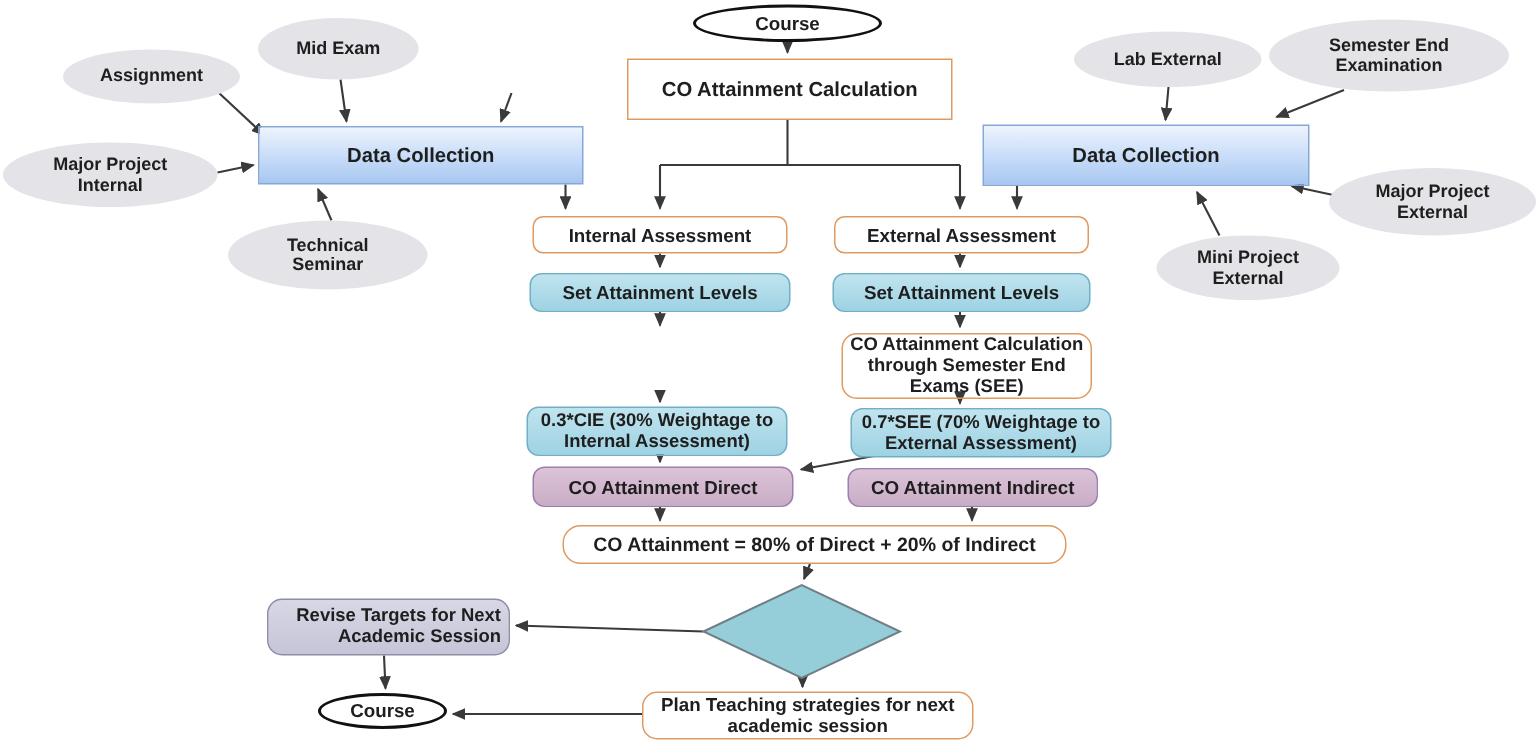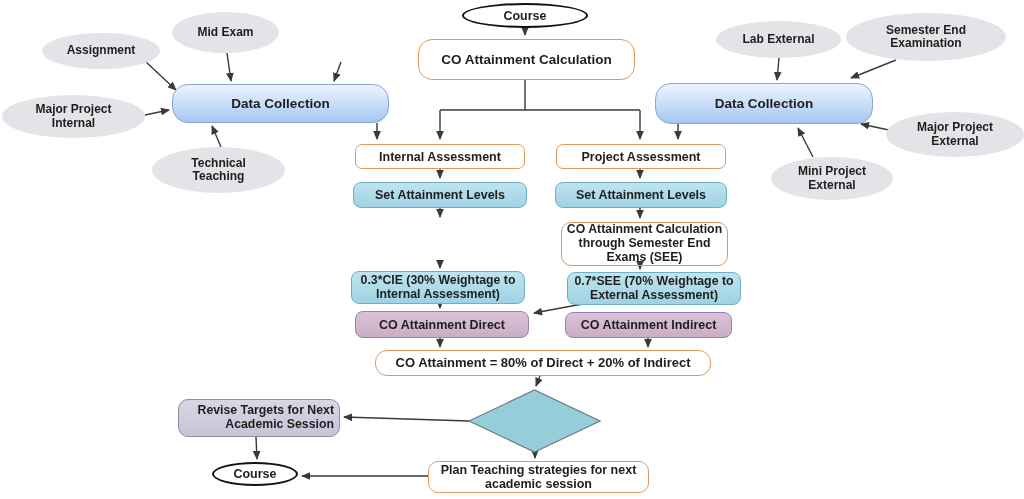--- a/index.html
+++ b/index.html
@@ -19,21 +19,21 @@
     position:absolute;display:flex;align-items:center;justify-content:center;
     text-align:center;font-weight:bold;color:#1e1e1e;font-size:12.5px;
     line-height:1.12;box-sizing:border-box;padding:1px 3px;
   }
   .orange{
     background:linear-gradient(180deg,#fee3c2 0%,var(--orange-fill,#f9c austin) 0%,#fddcb4 8%,#fac795 55%,#f7b87e 100%);
     border:1.5px solid var(--orange-border,#e09a5f);border-radius:9px;
   }
   .blue{
     background:linear-gradient(180deg,#edf4fe 0%,#c6dbf8 55%,var(--blue-fill,#a7c7f0) 100%);
-    border:1.5px solid var(--blue-border,#85a8d8);border-radius:16px;justify-content:center;
+    border:1.5px solid var(--blue-border,#85a8d8);border-radius:0;justify-content:center;
   }
   .teal{
     background:linear-gradient(180deg,#c0e4ef 0%,var(--teal-fill,#9ed2e3) 100%);
     border:1.5px solid var(--teal-border,#6fb0c6);border-radius:8px;
   }
   .purple{
     background:linear-gradient(180deg,#dcc3d7 0%,var(--purple-fill,#c9adc6) 100%);
     border:1.5px solid var(--purple-border,#9c7fae);border-radius:8px;
   }
   .lavender{
@@ -95,21 +95,21 @@
       <path marker-end="url(#arw)" d="M898 132 L861 124"></path>
       <path marker-end="url(#arw)" d="M813 157 L798 128"></path>
     </g>
     <polygon class="diamond" points="469,421 534.5,390 600,421 534.5,452"></polygon>
   </svg>
 
   <div class="node white-ell" style="left:462px;top:3px;width:126px;height:25px">
     <span>Course</span>
   </div>
 
-  <div class="node orange f135" style="left:418px;top:39px;width:217px;height:41px;border-radius:14px">
+  <div class="node orange f135" style="left:418px;top:39px;width:217px;height:41px;border-radius:0">
     <span>CO Attainment Calculation</span>
   </div>
 
   <div class="node blue f135" style="left:172px;top:84px;width:217px;height:39px">
     <span>Data Collection</span>
   </div>
 
   <div class="node blue f135" style="left:655px;top:83px;width:218px;height:41px">
     <span>Data Collection</span>
   </div>
@@ -117,21 +117,21 @@
   <div class="node ell" style="left:42px;top:33px;width:118px;height:36px">
     <span>Assignment</span>
   </div>
   <div class="node ell" style="left:172px;top:12px;width:107px;height:41px">
     <span>Mid Exam</span>
   </div>
   <div class="node ell" style="left:2px;top:95px;width:143px;height:43px">
     <span style="max-width:95px">Major Project Internal</span>
   </div>
   <div class="node ell" style="left:152px;top:147px;width:133px;height:46px">
-    <span style="max-width:75px">Technical Teaching</span>
+    <span style="max-width:75px">Technical Seminar</span>
   </div>
 
   <div class="node ell" style="left:716px;top:21px;width:125px;height:37px">
     <span>Lab External</span>
   </div>
   <div class="node ell" style="left:846px;top:13px;width:160px;height:48px">
     <span style="max-width:105px">Semester End Examination</span>
   </div>
   <div class="node ell" style="left:886px;top:112px;width:138px;height:45px">
     <span style="max-width:95px">Major Project External</span>
@@ -147,21 +147,21 @@
     <span>Set Attainment Levels</span>
   </div>
   <div class="node teal f123" style="left:351px;top:271px;width:174px;height:33px">
     <span style="max-width:160px">0.3*CIE (30% Weightage to Internal Assessment)</span>
   </div>
   <div class="node purple" style="left:355px;top:311px;width:174px;height:27px">
     <span>CO Attainment Direct</span>
   </div>
 
   <div class="node orange" style="left:556px;top:144px;width:170px;height:25px;border-radius:7px">
-    <span>Project Assessment</span>
+    <span>External Assessment</span>
   </div>
   <div class="node teal" style="left:555px;top:182px;width:172px;height:26px">
     <span>Set Attainment Levels</span>
   </div>
   <div class="node orange f123" style="left:561px;top:222px;width:167px;height:44px;border-radius:10px">
     <span>CO Attainment Calculation through Semester End Exams (SEE)</span>
   </div>
   <div class="node teal f123" style="left:567px;top:272px;width:174px;height:33px">
     <span style="max-width:162px">0.7*SEE (70% Weightage to External Assessment)</span>
   </div>

